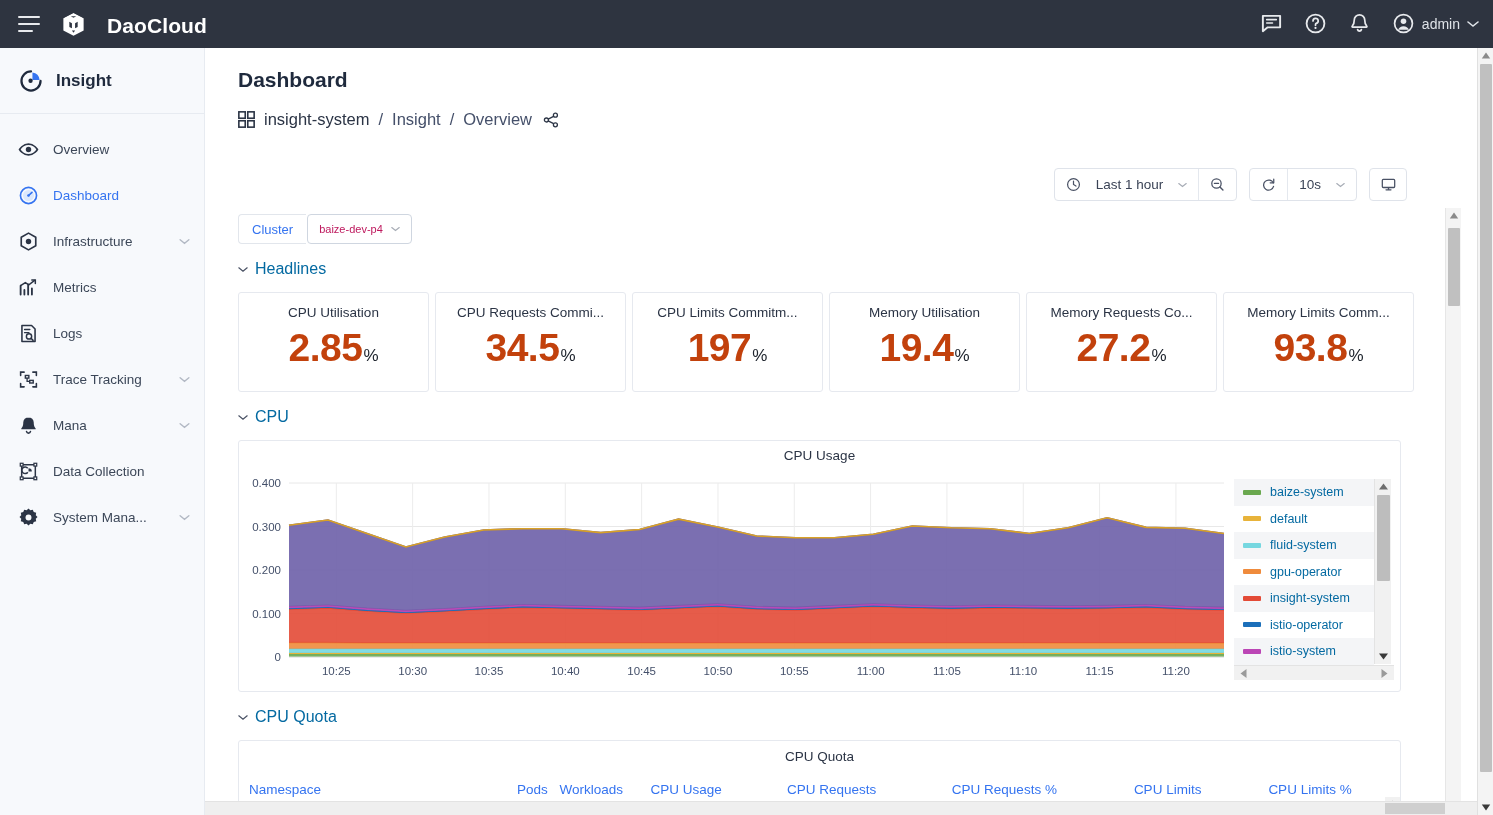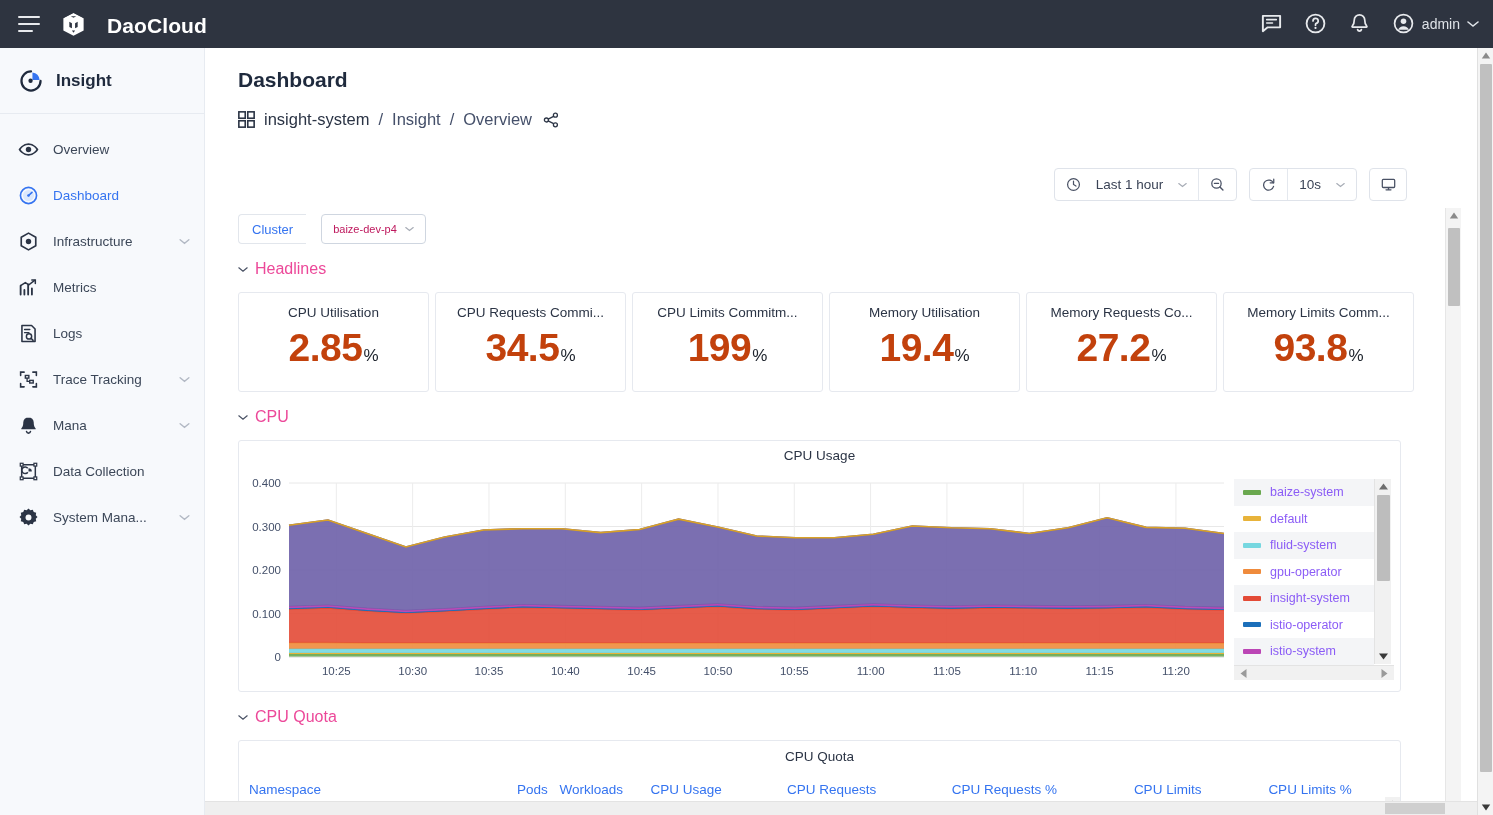--- a/index.html
+++ b/index.html
@@ -74,35 +74,35 @@
   .tb-div { width: 1px; height: 100%; background: #e4e8ee; }
   .tb-single { display: flex; align-items: center; justify-content: center; width: 38px; height: 33px; border: 1px solid #dfe3ea; border-radius: 4px; background: #fff; cursor: pointer; }
   .mini { width: 15px; height: 15px; }
   .caret { width: 9px; height: 6px; opacity: .6; }
 
   
   .panel {
     position: absolute; top: 160px; left: 0; width: 1272px; height: 607px;
     background: #fff;
   }
-  .filters { display: flex; align-items: center; padding: 6px 0 0 33px; gap: 15px; }
+  .filters { display: flex; align-items: center; padding: 6px 0 0 33px; gap: 1px; }
   .chip-label {
     height: 30px; display: flex; align-items: center; padding: 0 13px;
     border: 1px solid #e2e6ec; border-right: none; border-radius: 4px 0 0 4px;
     font-size: 13px; color: #3574f0; background: #fff;
   }
   .chip-val {
     height: 30px; display: flex; align-items: center; gap: 8px; padding: 0 11px;
     border: 1px solid #cfd6e0; border-radius: 4px; background: #fff;
     font-size: 11px; color: #be185d; cursor: pointer;
   }
 
   .sec-head { display: flex; align-items: center; gap: 7px; padding: 16px 0 0 33px; cursor: pointer; }
   .sec-caret { width: 10px; height: 7px; }
-  .sec-title { font-size: 16px; color: #ec4899; }
+  .sec-title { font-size: 16px; color: #0369a1; }
 
   .cards { display: flex; gap: 6px; padding: 14px 0 0 33px; }
   .card {
     width: 191px; height: 100px; background: #fff;
     border: 1px solid #e6e9ef; border-radius: 3px;
     display: flex; flex-direction: column; align-items: center; padding-top: 12px;
   }
   .card-title { font-size: 13.5px; color: #2b3445; white-space: nowrap; }
   .card-val { margin-top: 6px; display: flex; align-items: baseline; }
   .card-num { font-size: 39px; font-weight: bold; color: #c2410c; letter-spacing: -.5px; }
@@ -117,21 +117,21 @@
   .plotwrap { position: absolute; top: 28px; left: 0; width: 990px; height: 218px; }
 
   .legend {
     position: absolute; top: 38px; right: 6px; width: 160px; height: 185px;
     display: flex;
   }
   .legend-list { width: 140px; }
   .legend-row { height: 26.5px; display: flex; align-items: center; gap: 9px; padding-left: 9px; cursor: pointer; }
   .legend-row:nth-child(odd) { background: #f4f5f7; }
   .swatch { width: 18px; height: 5px; border-radius: 1px; flex: 0 0 18px; }
-  .legend-lbl { font-size: 12.5px; color: #8b5cf6; white-space: nowrap; }
+  .legend-lbl { font-size: 12.5px; color: #0369a1; white-space: nowrap; }
   .legend-vbar { width: 17px; background: #f1f1f1; border-left: 1px solid #e3e3e3; position: relative; }
   .vb-thumb { position: absolute; left: 2px; width: 13px; background: #bdbdbd; border-radius: 1px; }
   .legend-hbar {
     position: absolute; bottom: -16px; left: 0; width: 160px; height: 15px;
     background: #f1f1f1; border-top: 1px solid #e3e3e3;
     display: flex; align-items: center; justify-content: space-between; padding: 0 4px;
   }
 
   
   .tablecard {
@@ -433,21 +433,21 @@
         <div class="card">
           <div class="card-title">CPU Requests Commi...</div>
           <div class="card-val">
             <span class="card-num">34.5</span>
             <span class="card-unit">%</span>
           </div>
         </div>
         <div class="card">
           <div class="card-title">CPU Limits Commitm...</div>
           <div class="card-val">
-            <span class="card-num">199</span>
+            <span class="card-num">197</span>
             <span class="card-unit">%</span>
           </div>
         </div>
         <div class="card">
           <div class="card-title">Memory Utilisation</div>
           <div class="card-val">
             <span class="card-num">19.4</span>
             <span class="card-unit">%</span>
           </div>
         </div>

